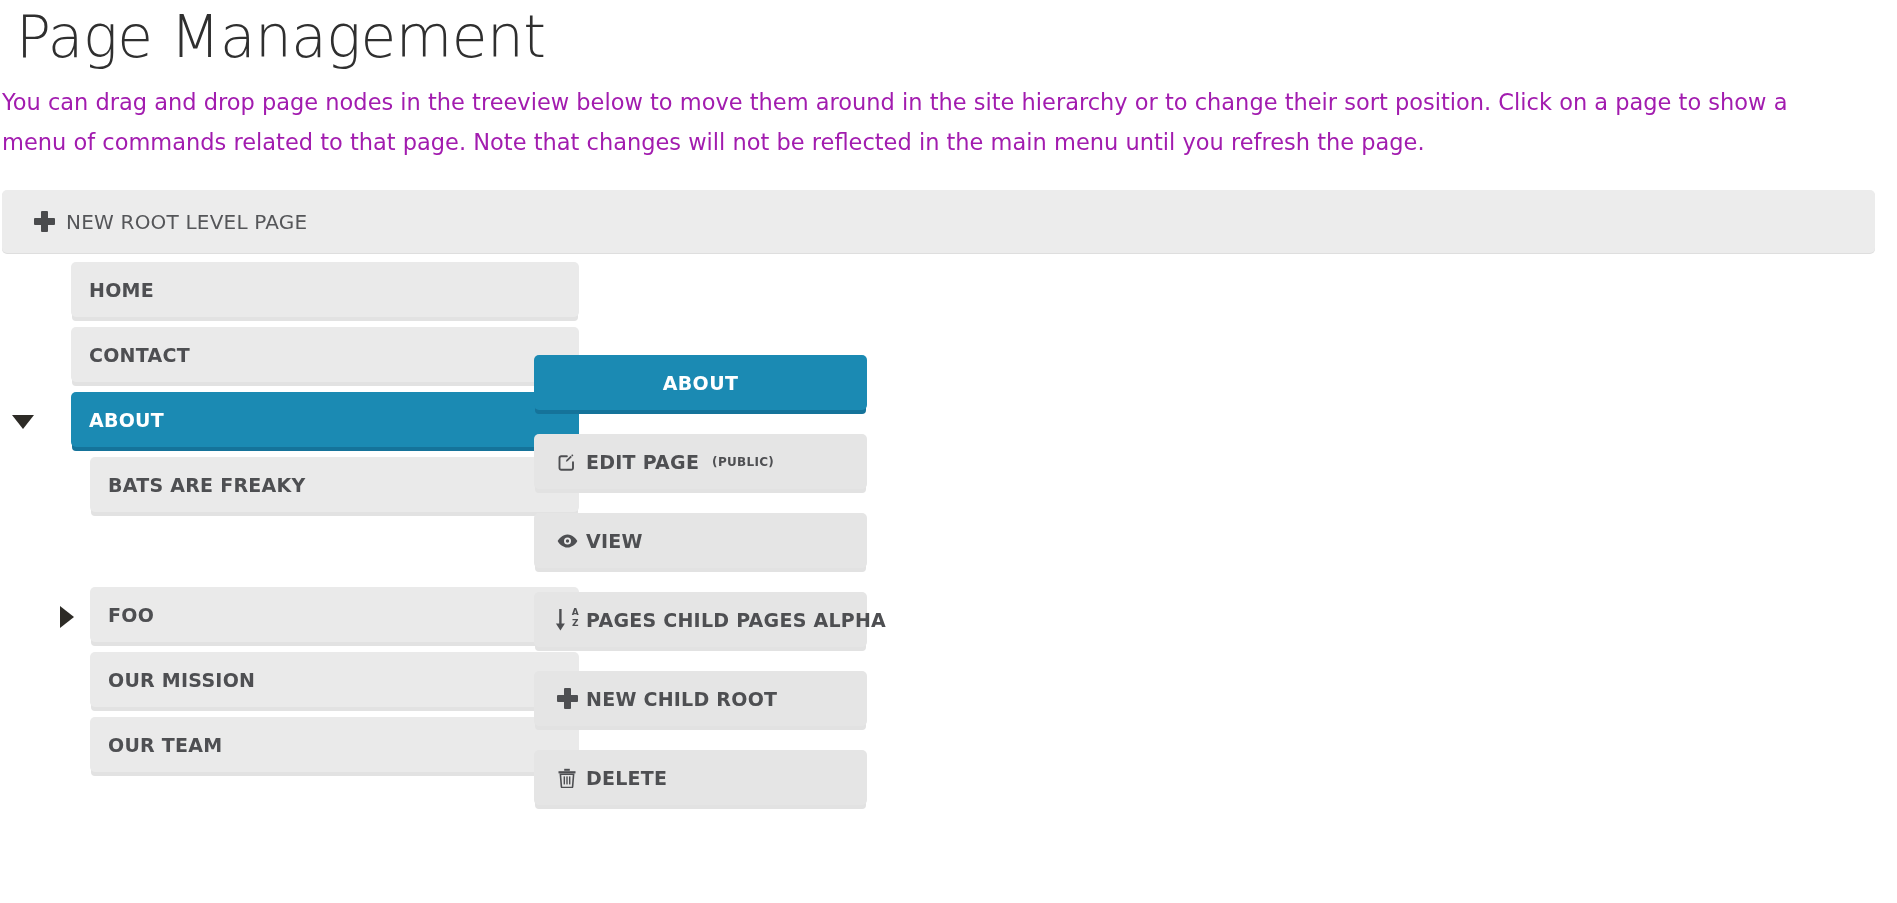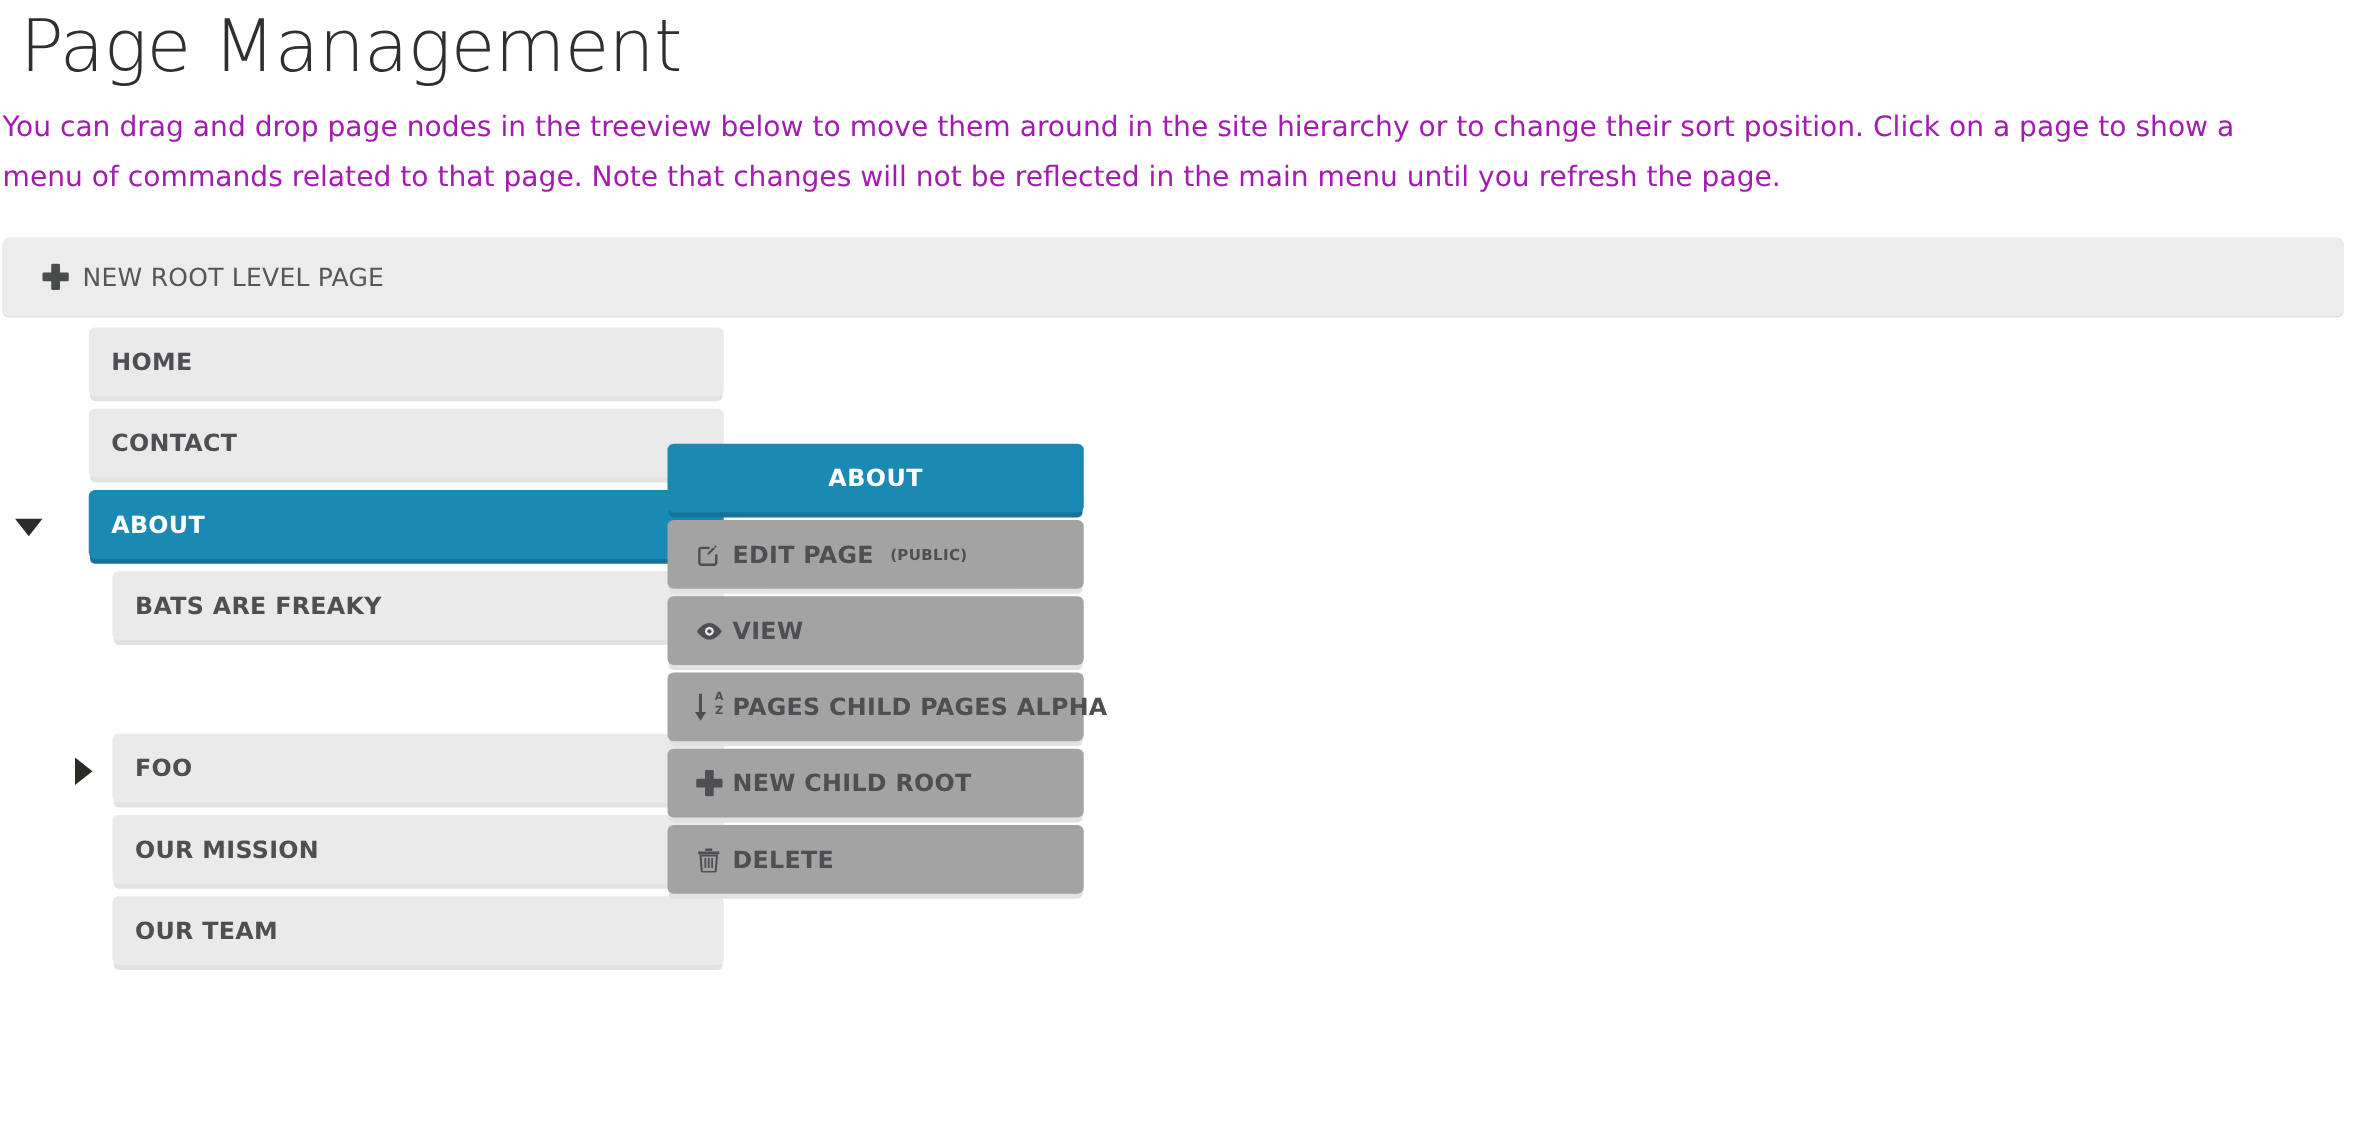--- a/index.html
+++ b/index.html
@@ -171,25 +171,25 @@
     align-items: center;
     justify-content: center;
     font-family: "DejaVu Sans", sans-serif;
     font-weight: bold;
     font-size: 19px;
     letter-spacing: 0.4px;
     box-shadow: 0 5px 0 -1px #15739a;
     cursor: pointer;
   }
   .ctx-item {
-    background: #a3a3a3;
+    background: #e5e5e5;
     color: #4e4f52;
     border-radius: 5px;
     height: 55px;
-    margin-top: 6px;
+    margin-top: 24px;
     display: flex;
     align-items: center;
     padding: 0 0 0 22px;
     box-sizing: border-box;
     font-family: "DejaVu Sans", sans-serif;
     font-weight: bold;
     font-size: 19px;
     letter-spacing: 0.25px;
     cursor: pointer;
     box-shadow: 0 5px 0 -1px #e2e2e2;

